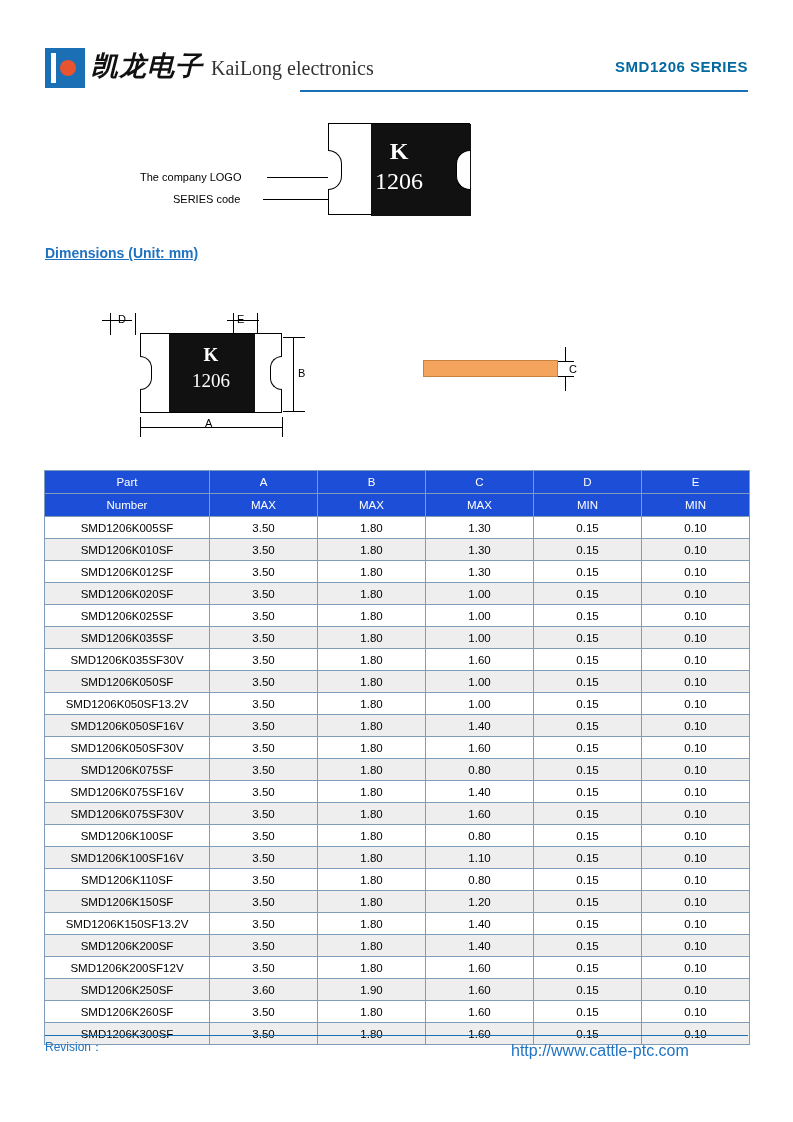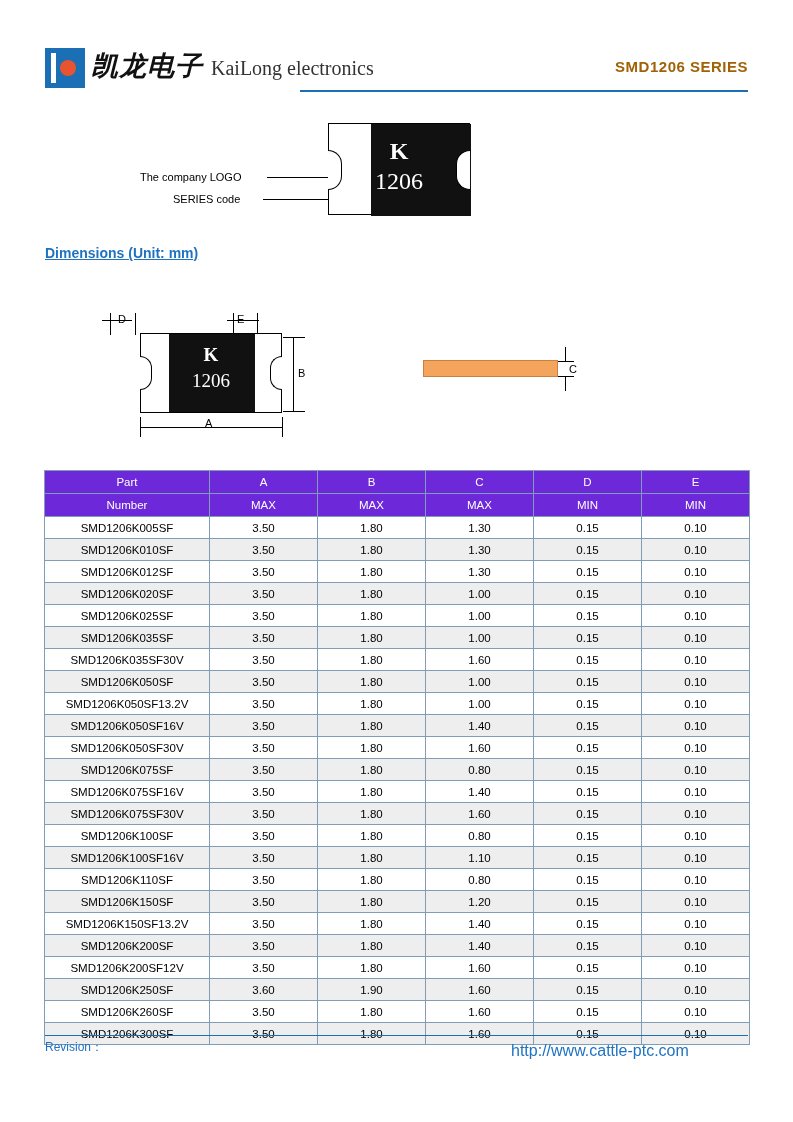--- a/index.html
+++ b/index.html
@@ -73,21 +73,21 @@
     margin-left: 8px;
     margin-top: 9px;
     white-space: nowrap;
   }
   .header-title {
     position: absolute;
     right: 0;
     top: 10px;
     font-size: 15px;
     font-weight: bold;
-    color: #a16207;
+    color: #0369a1;
     letter-spacing: 0.5px;
     white-space: nowrap;
   }
   .header-rule {
     position: absolute;
     left: 255px;
     right: 0;
     top: 42px;
     height: 2px;
     background: #1a6fb5;
@@ -331,21 +331,21 @@
     table-layout: fixed;
   }
   table.spec th, table.spec td {
     border: 1px solid #7f9db9;
     font-size: 11.5px;
     text-align: center;
     height: 21px;
     padding: 0;
   }
   table.spec thead th {
-    background: #6d28d9;
+    background: #1d4ed8;
     color: #ffffff;
     font-weight: normal;
     height: 22px;
   }
   table.spec tbody tr.even td {
     background: #ffffff;
   }
   table.spec tbody tr.odd td {
     background: #eeeeee;
   }

